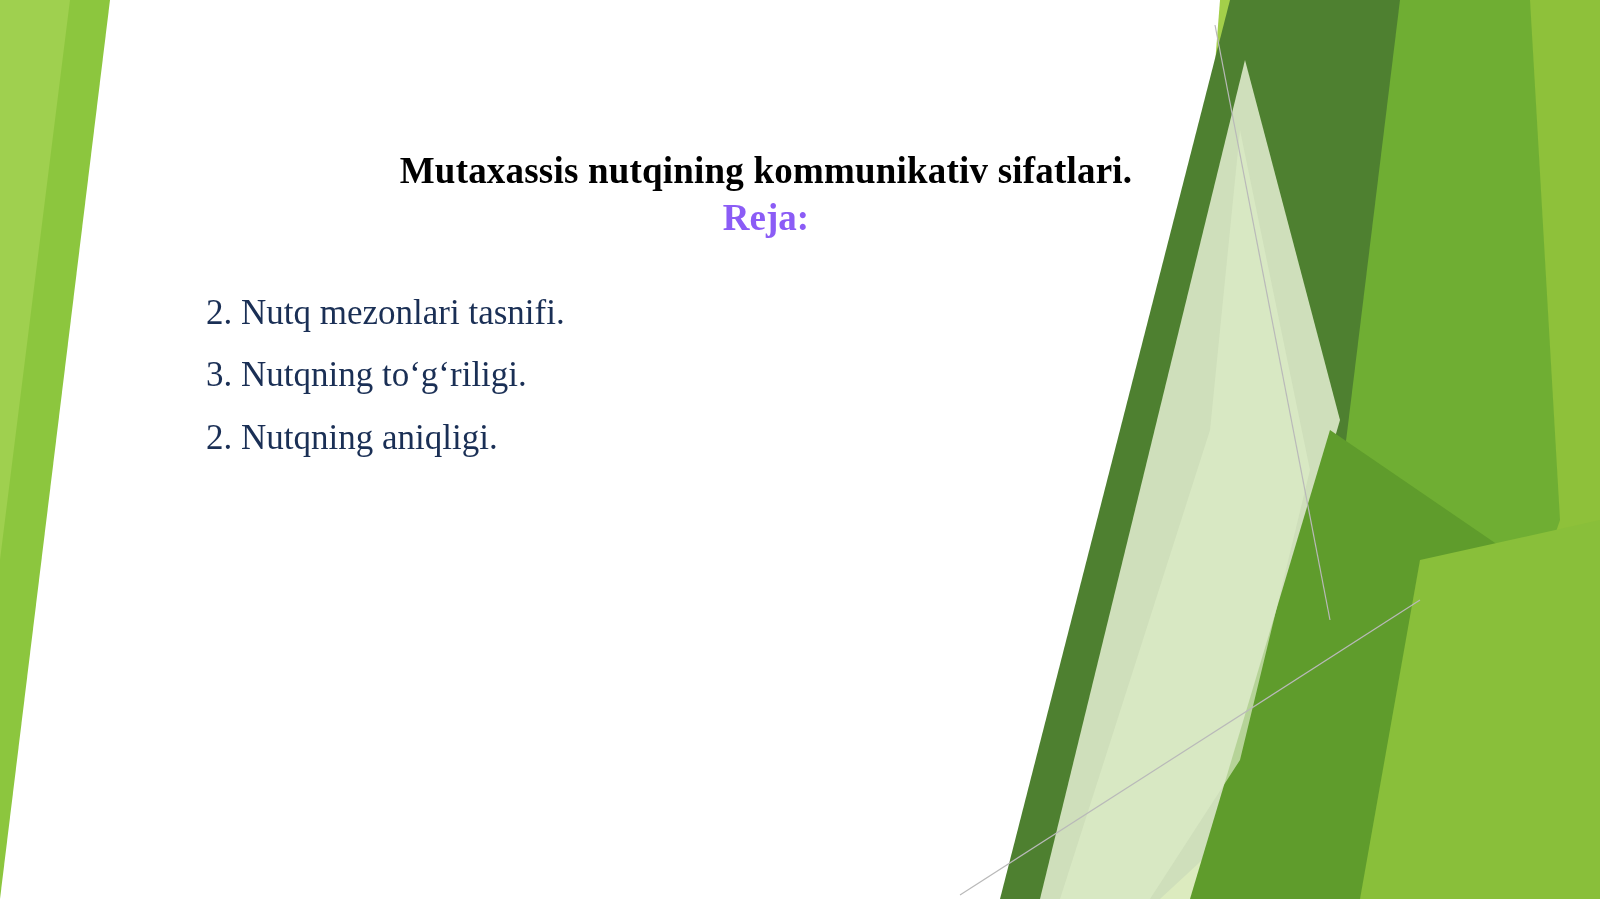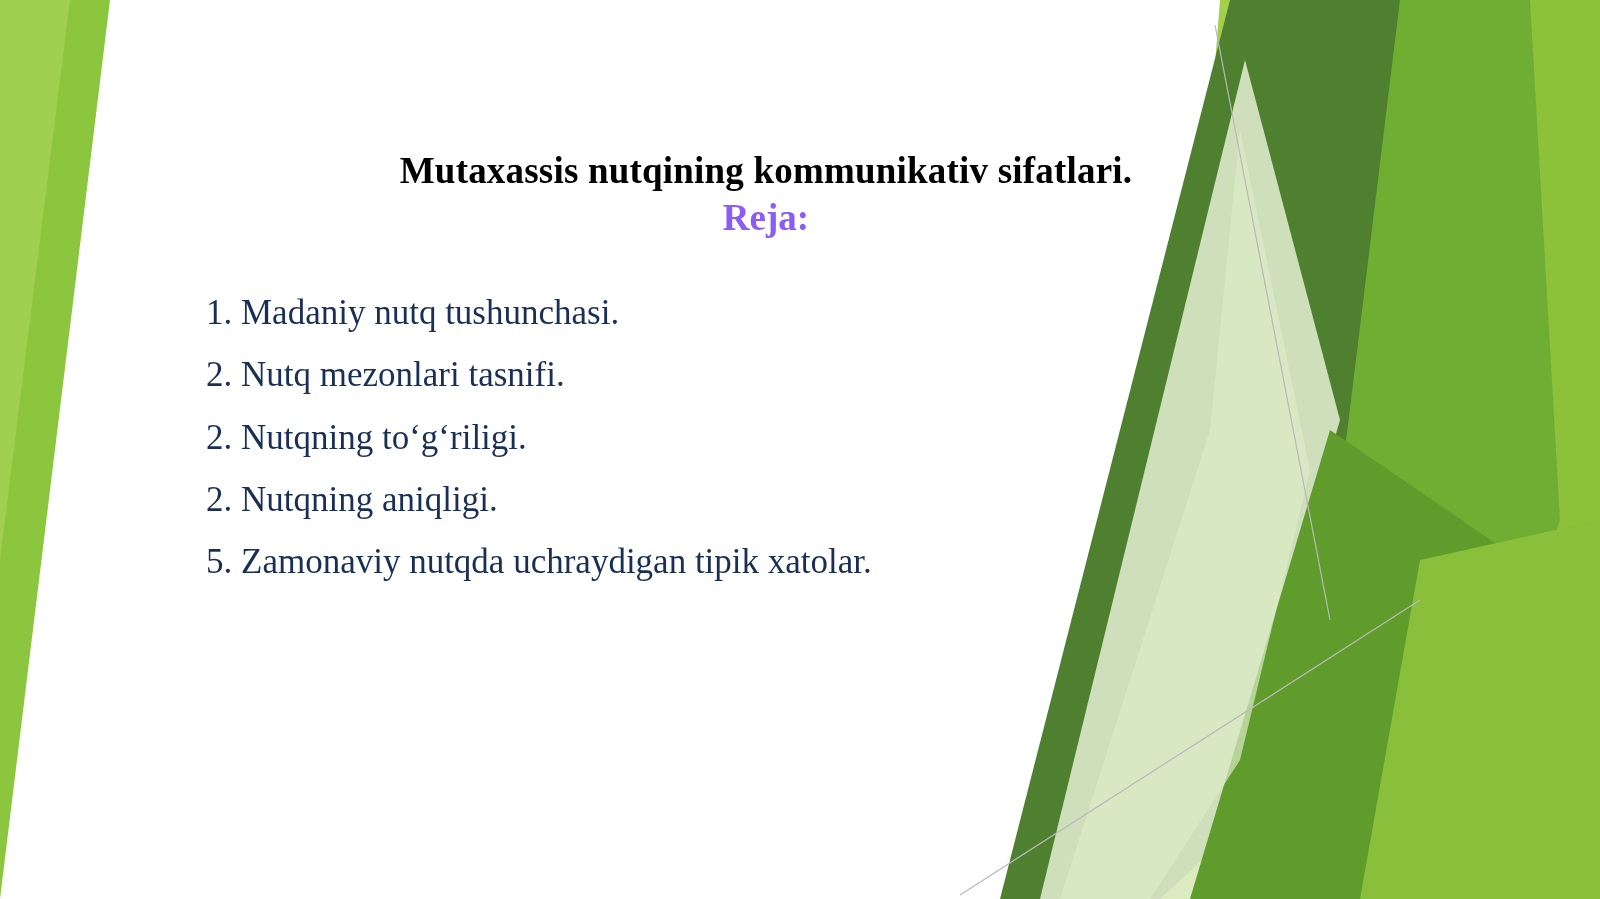--- a/index.html
+++ b/index.html
@@ -91,21 +91,19 @@
     <path d="M960,895 L1420,600" stroke="#b9b9b9" stroke-width="1.2" fill="none"></path>
   </svg>
 
   <div class="content">
     <div class="title-block">
       <div class="title-line">Mutaxassis nutqining kommunikativ sifatlari.</div>
       <div class="subtitle-line">Reja:</div>
     </div>
 
     <div class="list">
-      <div class="list-item">1. Madaniy nutq tushunchasi.</div>
       <div class="list-item">2. Nutq mezonlari tasnifi.</div>
-      <div class="list-item">2. Nutqning to‘g‘riligi.</div>
+      <div class="list-item">3. Nutqning to‘g‘riligi.</div>
       <div class="list-item">2. Nutqning aniqligi.</div>
-      <div class="list-item">5. Zamonaviy nutqda uchraydigan tipik xatolar.</div>
     </div>
   </div>
 
 </div>
 
 </body></html>

